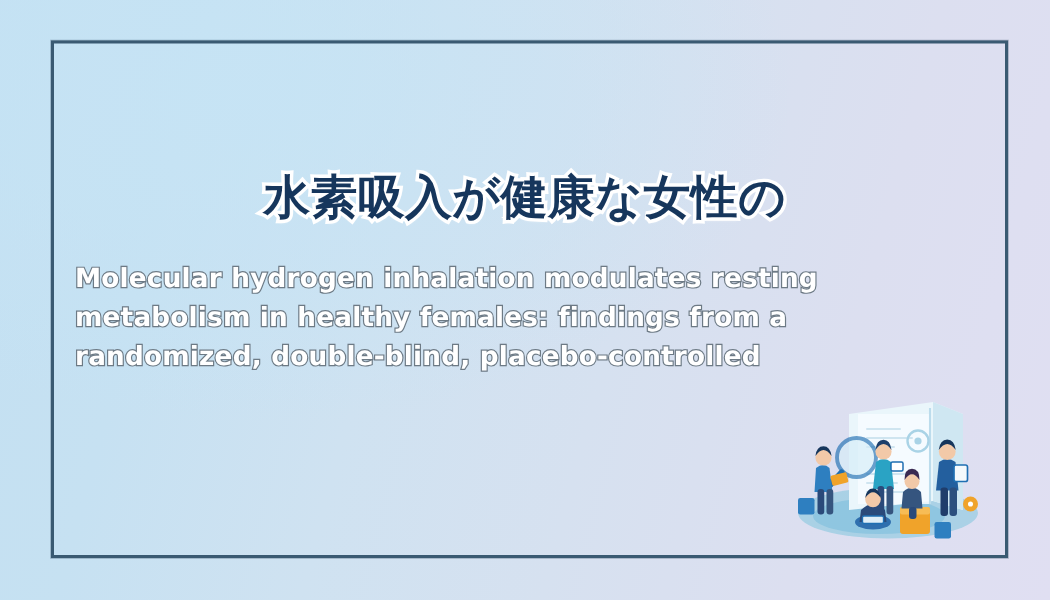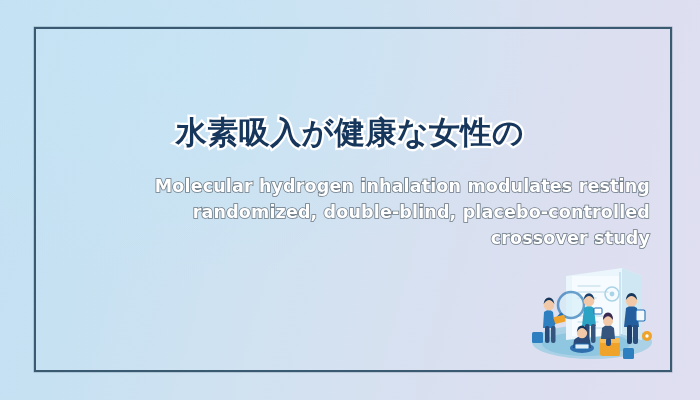--- a/index.html
+++ b/index.html
@@ -83,21 +83,21 @@
        0 0 1px rgba(255,255,255,0.9);
     margin: 0;
     white-space: nowrap;
   }
   .jp-title .jp-line { display: block; }
 
   .en-subtitle {
     margin: 0;
     margin-top: 21px;
     width: 600px;
-    text-align: right;
+    text-align: left;
     font-family: "DejaVu Sans", "Liberation Sans", sans-serif;
     font-weight: 700;
     font-size: 17.5px;
     line-height: 26px;
     letter-spacing: 0.15px;
     color: #ffffff;
     -webkit-text-stroke: 1.6px #6d7a85;
     paint-order: stroke fill;
   }
   .en-subtitle .en-line { display: block; }
@@ -121,22 +121,22 @@
   <div class="card-frame"></div>
 
   <div class="content-stack">
 
     <h1 class="jp-title">
       <span class="jp-line">水素吸入が健康な女性の</span>
     </h1>
 
     <p class="en-subtitle">
       <span class="en-line">Molecular hydrogen inhalation modulates resting</span>
+      <span class="en-line">metabolism in healthy females: findings from a</span>
       <span class="en-line">randomized, double-blind, placebo-controlled</span>
-      <span class="en-line">crossover study</span>
     </p>
 
   </div>
 
   <div class="illustration">
     <svg viewBox="0 0 136 110" xmlns="http://www.w3.org/2000/svg">
 
       <ellipse cx="66" cy="84" rx="60" ry="17" fill="#7fc4dd" opacity="0.55"></ellipse>
       <ellipse cx="60" cy="86" rx="44" ry="12" fill="#5fb3d6" opacity="0.35"></ellipse>
 

